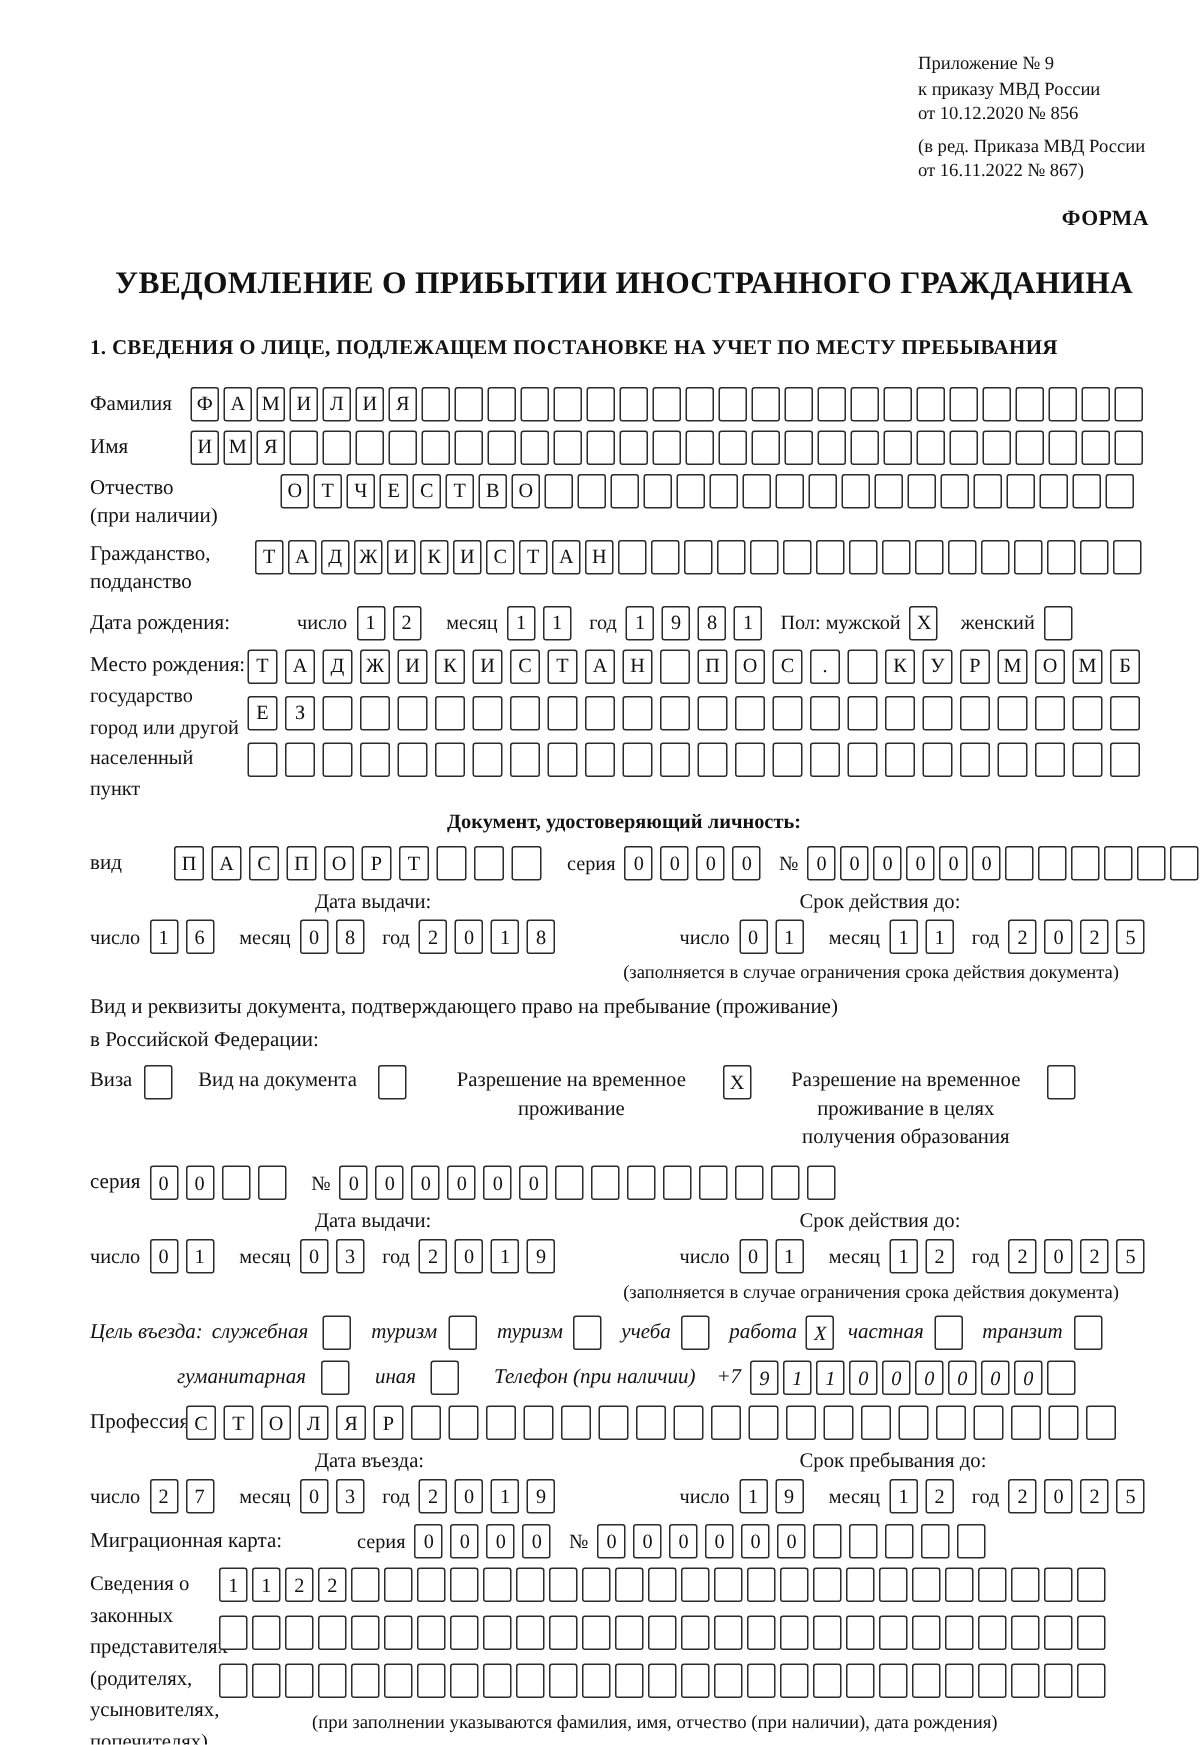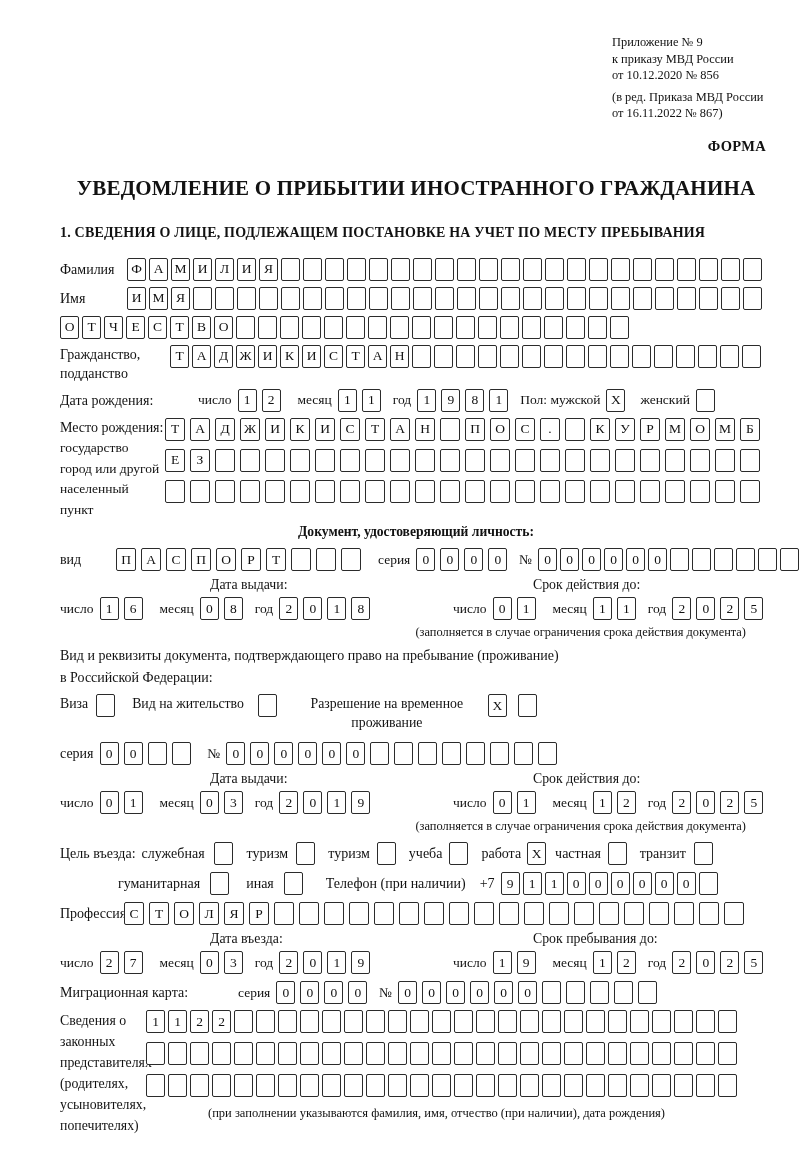--- a/index.html
+++ b/index.html
@@ -46,21 +46,21 @@
   .dhead-r{padding-left:80px;}
   .note{text-align:right;padding-right:26px;font-size:12.4px;margin:1px 0 8px;}
 
   .intro{font-size:14px;margin:6px 0 4px;}
   .optrow{display:flex;align-items:flex-start;margin:8px 0 10px;}
   .optlabel{font-size:13.8px;line-height:19px;flex:0 0 auto;}
   .optlabel.ctr{text-align:center;}
   .opt-gap8{margin-left:8px;}
   .opt-gap14{margin-left:14px;}
 
-  .purprow{display:flex;align-items:center;margin-bottom:7px;font-size:14px;}
+  .purprow{display:flex;align-items:center;margin-bottom:7px;font-size:14px;font-style:italic;}
   .purprow .optlabel{font-size:14px;}
 
   .repwrap{display:flex;align-items:flex-start;margin-top:4px;}
   .replabels{width:86px;font-size:13.8px;line-height:21px;flex:0 0 auto;}
   .replabels p{margin:0;}
   .repcells .frow{margin-bottom:9px;}
   .bottom-note{font-size:12.5px;margin:8px 0 0 62px;}
 </style>
 </head>
 <body>
@@ -147,20 +147,24 @@
         <span class="cell"></span>
         <span class="cell"></span>
         <span class="cell"></span>
         <span class="cell"></span>
         <span class="cell"></span>
         <span class="cell"></span>
       </span>
   </div>
 
   <div class="frow top">
+    <span class="flabel w127">
+      <span>Отчество</span><br>
+      <span>(при наличии)</span>
+    </span>
     <span class="cells">
         <span class="cell">О</span>
         <span class="cell">Т</span>
         <span class="cell">Ч</span>
         <span class="cell">Е</span>
         <span class="cell">С</span>
         <span class="cell">Т</span>
         <span class="cell">В</span>
         <span class="cell">О</span>
         <span class="cell"></span>
@@ -430,28 +434,29 @@
   <div class="note">(заполняется в случае ограничения срока действия документа)</div>
 
   <div class="intro">Вид и реквизиты документа, подтверждающего право на пребывание (проживание)</div>
   <div class="intro">в Российской Федерации:</div>
 
   <div class="optrow">
     <span class="optlabel">Виза</span>
     <span class="cells opt-gap8">
         <span class="cell"></span>
       </span>
-    <span class="optlabel opt-gap14">Вид на жительство</span>
+    <span class="optlabel opt-gap14">Вид на документа</span>
     <span class="cells opt-gap14">
         <span class="cell"></span>
       </span>
     <span class="optlabel ctr opt-gap14" style="width:186px">Разрешение на временное проживание</span>
     <span class="cells opt-gap8">
         <span class="cell">X</span>
       </span>
+    <span class="optlabel ctr opt-gap14" style="width:172px">Разрешение на временное проживание в целях получения образования</span>
     <span class="cells opt-gap8">
         <span class="cell"></span>
       </span>
   </div>
 
   <div class="frow">
     <span class="dlabel" style="font-size:14px">серия</span>
     <span class="cells dcells">
         <span class="cell">0</span>
         <span class="cell">0</span>

